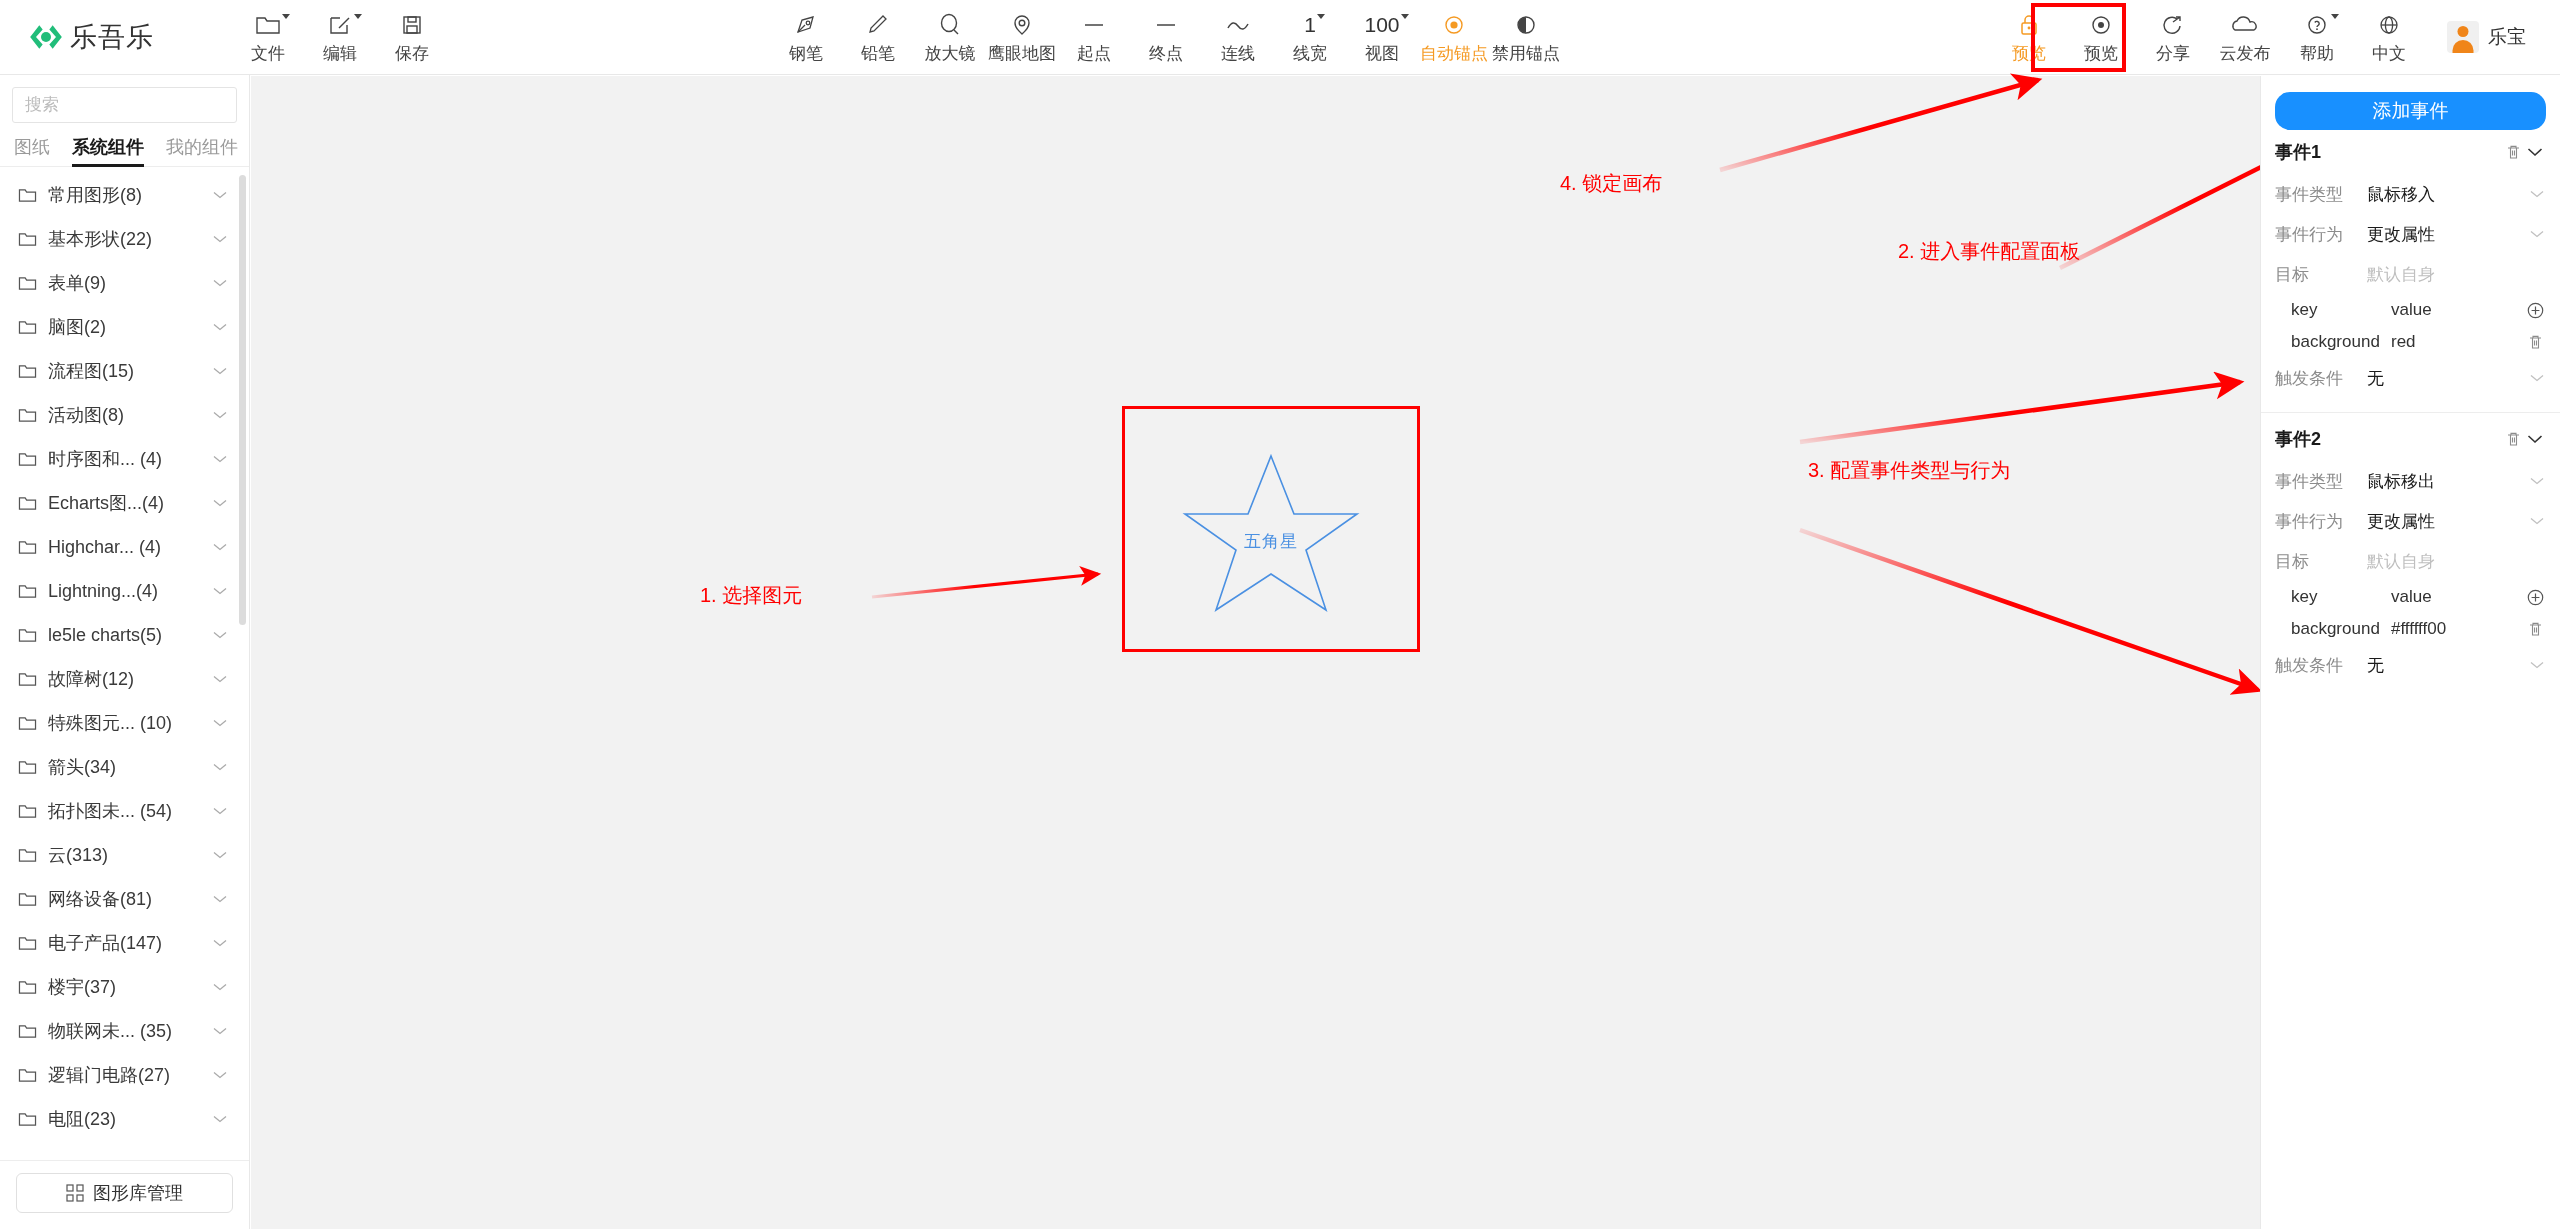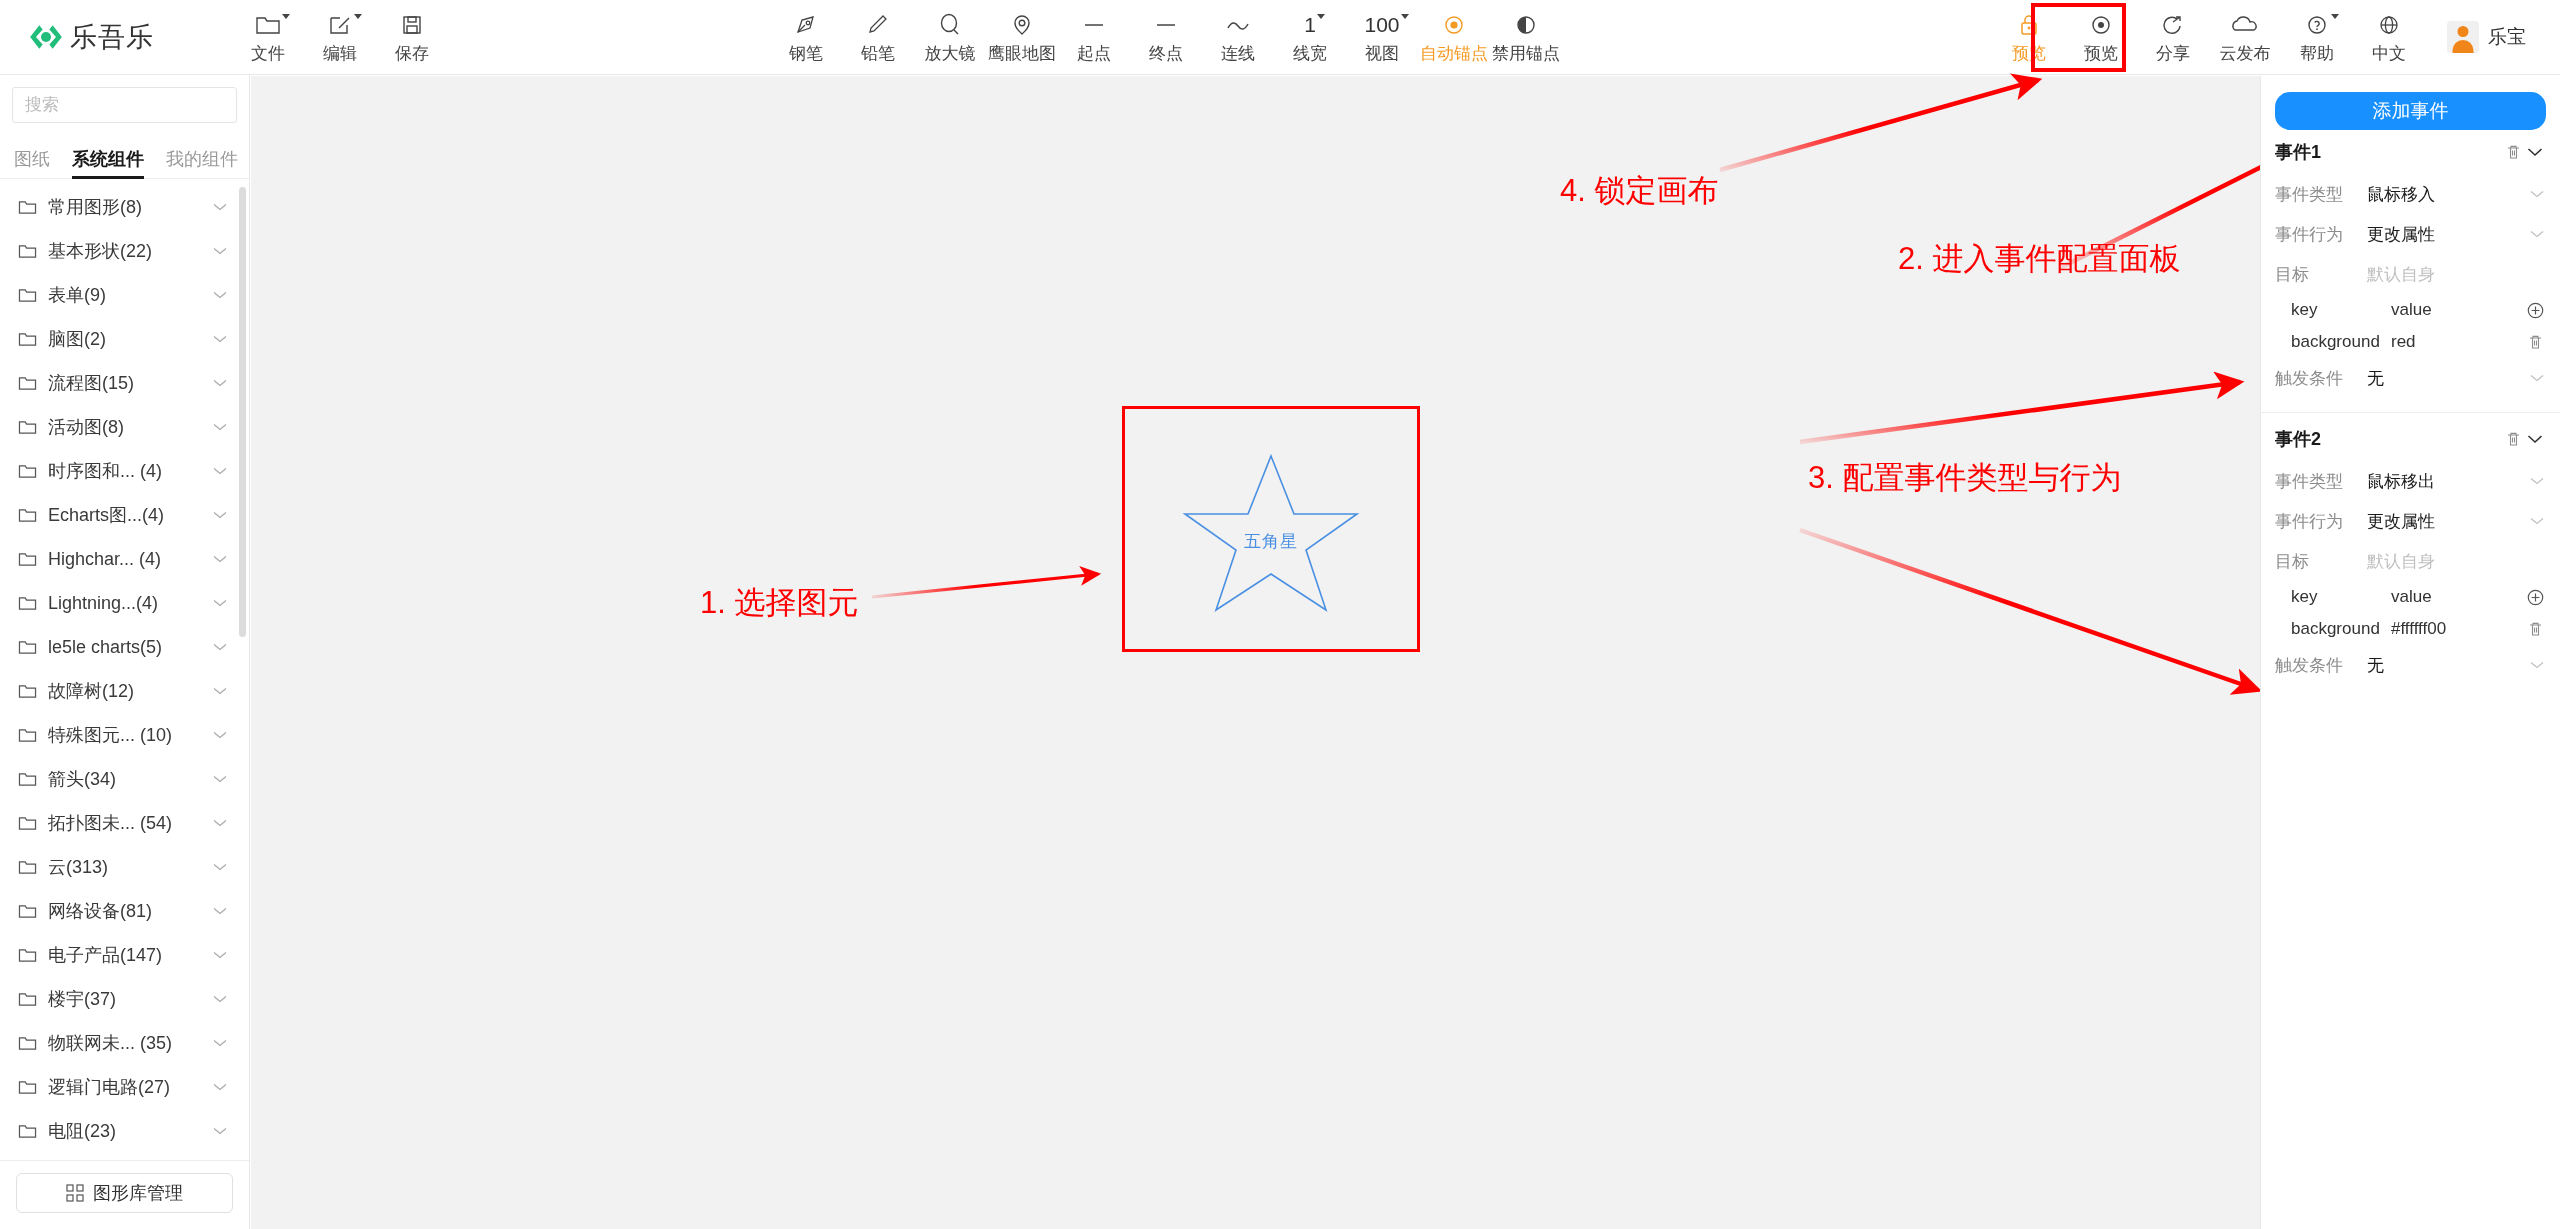--- a/index.html
+++ b/index.html
@@ -73,21 +73,21 @@
 
   
   .sidebar {
     position: absolute; left: 0; top: 75px;
     width: 250px; height: 1154px;
     background: #ffffff;
     border-right: 1px solid #e8e8e8;
     display: flex; flex-direction: column;
   }
   .search-box {
-    margin: 12px 12px 12px 12px;
+    margin: 12px 12px 0 12px;
     height: 36px;
     border: 1px solid #e4e4e4;
     border-radius: 3px;
     display: flex; align-items: center;
     padding: 0 12px;
     background: #fff;
   }
   .search-box input {
     border: none; outline: none; width: 100%;
     font-size: 17px; color: #333;
@@ -163,21 +163,21 @@
     position: absolute; left: 50%; top: 55%;
     transform: translate(-50%,-50%);
     font-size: 17px; color: #4a90e2; white-space: nowrap;
     letter-spacing: 1px;
   }
 
   
   .anno {
     position: absolute;
     color: #ff0000;
-    font-size: 31px;
+    font-size: 20px;
     white-space: nowrap;
     font-family: "Liberation Sans", sans-serif;
   }
   #anno1 { left: 700px; top: 582px; }
   #anno2 { left: 1898px; top: 238px; }
   #anno3 { left: 1808px; top: 457px; }
   #anno4 { left: 1560px; top: 170px; }
 
   .anno-svg { position: absolute; left: 0; top: 0; width: 2560px; height: 1229px; pointer-events: none; }
 

